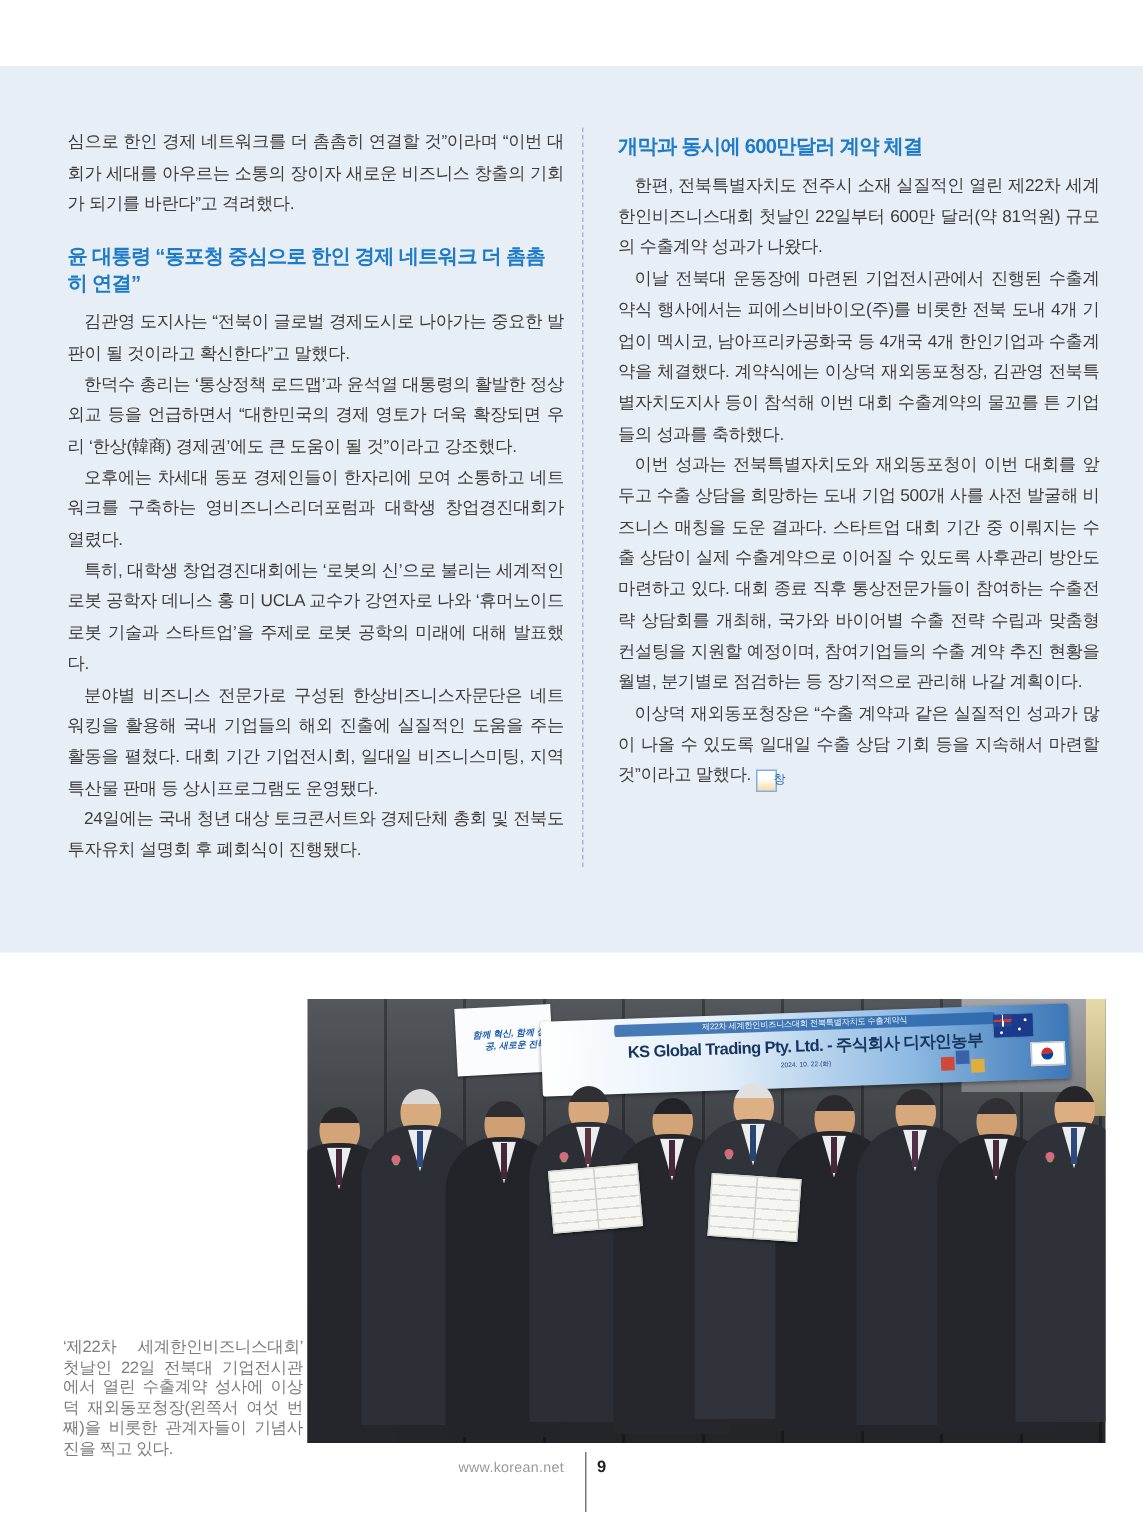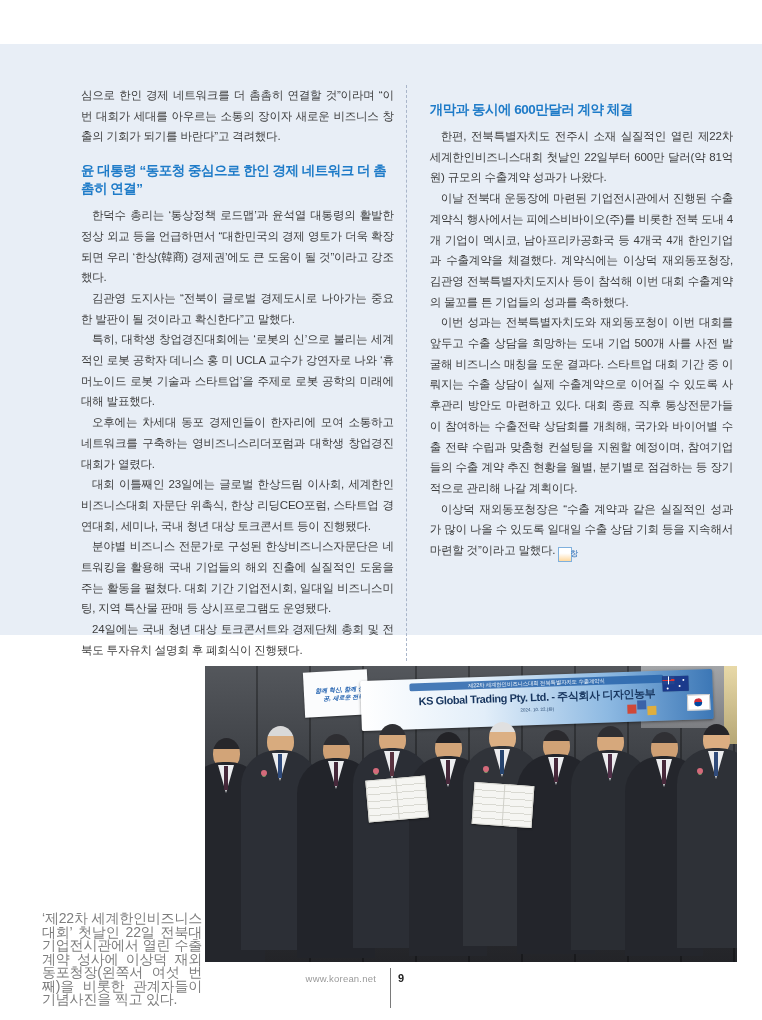--- a/index.html
+++ b/index.html
@@ -2,27 +2,27 @@
 <html><head>
 <meta charset="utf-8">
 <style>
   html,body{margin:0;padding:0;}
   body{
     width:762px;height:1020px;position:relative;background:#ffffff;
     font-family:"Liberation Sans","DejaVu Sans",sans-serif;overflow:hidden;
   }
   .blue-panel{position:absolute;left:0;top:44px;width:762px;height:591px;background:#e8eef6;}
   .content{position:absolute;left:45px;top:85px;width:688px;display:flex;}
-  .col-left{width:331px;margin-left:36px;}
+  .col-left{width:331px;}
   .col-divider{width:0;border-left:1px dashed #a9b5c9;margin-left:12px;margin-right:23px;}
   .col-right{width:321px;}
   p.body{font-size:11.5px;line-height:20.7px;color:#3c3c3c;text-align:justify;margin:0;letter-spacing:-0.2px;word-break:break-all;}
   p.indent{text-indent:11px;}
   h2.sect{font-size:13.5px;font-weight:bold;color:#1e7bc8;margin:15px 0 7px 0;letter-spacing:-0.5px;}
-  h2.first{margin-top:16px;}
+  h2.first{margin-top:4px;}
   .end-mark{display:inline-block;width:12px;height:13px;font-size:8px;line-height:12px;text-align:center;
     color:#2f6eb4;border:1px solid #7fb0dd;background:linear-gradient(#ffffff 40%,#ffd9a0);vertical-align:-2px;margin-left:3px;}
   
   .photo{position:absolute;left:205px;top:666px;width:532px;height:296px;overflow:hidden;
     background:linear-gradient(180deg,#54575c 0%,#3c3f44 35%,#232428 100%);}
   .seams{position:absolute;inset:0;background:repeating-linear-gradient(90deg,transparent 0 51px,rgba(0,0,0,0.30) 51px 53px);}
   .booth-light{position:absolute;right:0;top:0;width:96px;height:62px;background:linear-gradient(180deg,#a3a5a8,#7c7e82);}
   .warm-strip{position:absolute;right:0;top:0;width:13px;height:78px;background:linear-gradient(180deg,#e8d9a8,#b6a776);}
   .side-banner{position:absolute;left:99px;top:5px;width:64px;height:45px;background:#fbfcfd;transform:rotate(-3deg);
     box-shadow:0 1px 2px rgba(0,0,0,0.4);display:flex;align-items:center;justify-content:flex-end;padding:2px 4px;box-sizing:border-box;}
@@ -46,40 +46,39 @@
   .cubes i{position:absolute;width:9px;height:9px;}
   .person{position:absolute;}
   .head{width:27px;height:31px;border-radius:50% 50% 46% 46%;margin:0 auto;}
   .torso{width:78px;height:200px;border-radius:36px 36px 0 0;margin-top:-7px;position:relative;}
   .shirt{position:absolute;left:31px;top:3px;width:16px;height:28px;background:#ecedef;clip-path:polygon(0 0,100% 0,50% 100%);}
   .tie{position:absolute;left:37px;top:4px;width:4px;height:24px;background:#46283a;}
   .flower{position:absolute;left:20px;top:20px;width:6px;height:6px;border-radius:50%;background:#d46a7a;box-shadow:0 2px 0 -1px #7da068;}
   .cert{position:absolute;width:58px;height:40px;background:#f5f5f2;border:1px solid #d8d8d2;z-index:40;
     background-image:repeating-linear-gradient(#f5f5f2 0 6px,#d9d9d2 6px 7px);box-shadow:0 1px 2px rgba(0,0,0,0.5);}
   .cert::after{content:"";position:absolute;left:50%;top:0;width:1px;height:100%;background:#cfcfc8;}
-  .caption{position:absolute;left:42px;top:912px;width:160px;font-size:14px;line-height:13.5px;color:#7d7d7d;
+  .caption{position:absolute;left:42px;top:892px;width:160px;font-size:11px;line-height:13.5px;color:#7d7d7d;
     text-align:justify;letter-spacing:-0.2px;word-break:break-all;}
   .footer-url{position:absolute;right:386px;top:973px;font-size:9.5px;color:#9a9a9a;letter-spacing:0.2px;}
   .footer-line{position:absolute;left:390px;top:968px;width:1px;height:40px;background:#7a7a7a;}
   .footer-num{position:absolute;left:398px;top:972px;font-size:11px;font-weight:bold;color:#222222;}
 </style>
 </head>
 <body>
 
 <div class="blue-panel"></div>
 
 <div class="content">
   <div class="col-left">
     <p class="body">심으로 한인 경제 네트워크를 더 촘촘히 연결할 것”이라며 “이번 대회가 세대를 아우르는 소통의 장이자 새로운 비즈니스 창출의 기회가 되기를 바란다”고 격려했다.</p>
     <h2 class="sect">윤 대통령 “동포청 중심으로 한인 경제 네트워크 더 촘촘히 연결”</h2>
+    <p class="body indent">김관영 도지사는 “전북이 글로벌 경제도시로 나아가는 중요한 발판이 될 것이라고 확신한다”고 말했다.</p>
     <p class="body indent">한덕수 총리는 ‘통상정책 로드맵’과 윤석열 대통령의 활발한 정상 외교 등을 언급하면서 “대한민국의 경제 영토가 더욱 확장되면 우리 ‘한상(韓商) 경제권’에도 큰 도움이 될 것”이라고 강조했다.</p>
-    <p class="body indent">김관영 도지사는 “전북이 글로벌 경제도시로 나아가는 중요한 발판이 될 것이라고 확신한다”고 말했다.</p>
+    <p class="body indent">오후에는 차세대 동포 경제인들이 한자리에 모여 소통하고 네트워크를 구축하는 영비즈니스리더포럼과 대학생 창업경진대회가 열렸다.</p>
     <p class="body indent">특히, 대학생 창업경진대회에는 ‘로봇의 신’으로 불리는 세계적인 로봇 공학자 데니스 홍 미 UCLA 교수가 강연자로 나와 ‘휴머노이드 로봇 기술과 스타트업’을 주제로 로봇 공학의 미래에 대해 발표했다.</p>
-    <p class="body indent">오후에는 차세대 동포 경제인들이 한자리에 모여 소통하고 네트워크를 구축하는 영비즈니스리더포럼과 대학생 창업경진대회가 열렸다.</p>
-    <p class="body indent">대회 이틀째인 23일에는 글로벌 한상드림 이사회, 세계한인비즈니스대회 자문단 위촉식, 한상 리딩CEO포럼, 스타트업 경연대회, 세미나, 국내 청년 대상 토크콘서트 등이 진행됐다.</p>
     <p class="body indent">분야별 비즈니스 전문가로 구성된 한상비즈니스자문단은 네트워킹을 활용해 국내 기업들의 해외 진출에 실질적인 도움을 주는 활동을 펼쳤다. 대회 기간 기업전시회, 일대일 비즈니스미팅, 지역 특산물 판매 등 상시프로그램도 운영됐다.</p>
     <p class="body indent">24일에는 국내 청년 대상 토크콘서트와 경제단체 총회 및 전북도 투자유치 설명회 후 폐회식이 진행됐다.</p>
   </div>
   <div class="col-divider"></div>
   <div class="col-right">
     <h2 class="sect first">개막과 동시에 600만달러 계약 체결</h2>
     <p class="body indent">한편, 전북특별자치도 전주시 소재 실질적인 열린 제22차 세계한인비즈니스대회 첫날인 22일부터 600만 달러(약 81억원) 규모의 수출계약 성과가 나왔다.</p>
     <p class="body indent">이날 전북대 운동장에 마련된 기업전시관에서 진행된 수출계약식 행사에서는 피에스비바이오(주)를 비롯한 전북 도내 4개 기업이 멕시코, 남아프리카공화국 등 4개국 4개 한인기업과 수출계약을 체결했다. 계약식에는 이상덕 재외동포청장, 김관영 전북특별자치도지사 등이 참석해 이번 대회 수출계약의 물꼬를 튼 기업들의 성과를 축하했다.</p>
     <p class="body indent">이번 성과는 전북특별자치도와 재외동포청이 이번 대회를 앞두고 수출 상담을 희망하는 도내 기업 500개 사를 사전 발굴해 비즈니스 매칭을 도운 결과다. 스타트업 대회 기간 중 이뤄지는 수출 상담이 실제 수출계약으로 이어질 수 있도록 사후관리 방안도 마련하고 있다. 대회 종료 직후 통상전문가들이 참여하는 수출전략 상담회를 개최해, 국가와 바이어별 수출 전략 수립과 맞춤형 컨설팅을 지원할 예정이며, 참여기업들의 수출 계약 추진 현황을 월별, 분기별로 점검하는 등 장기적으로 관리해 나갈 계획이다.</p>
     <p class="body indent"><span>이상덕 재외동포청장은 “수출 계약과 같은 실질적인 성과가 많이 나올 수 있도록 일대일 수출 상담 기회 등을 지속해서 마련할 것”이라고 말했다.</span><span class="end-mark">창</span></p>

